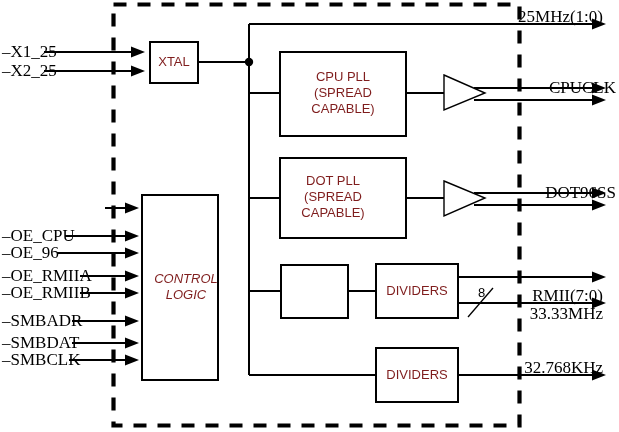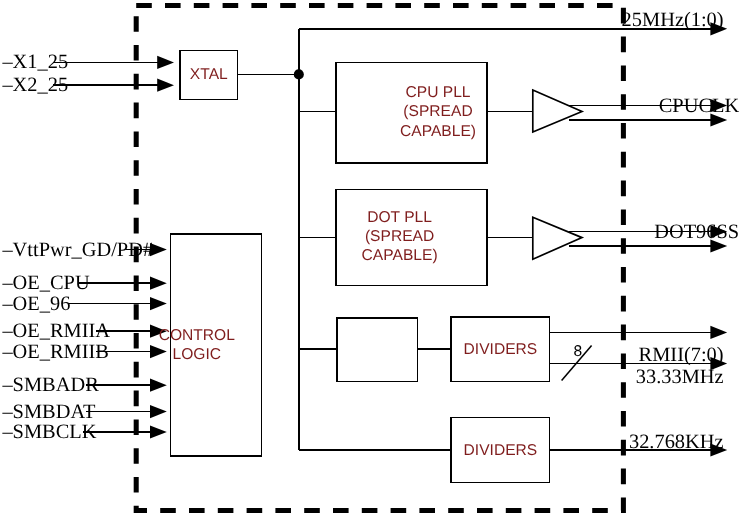--- a/index.html
+++ b/index.html
@@ -194,33 +194,32 @@
 
     <line class="wire" x1="249" y1="375" x2="376" y2="375"></line>
     <g>
       <line class="wire" x1="458" y1="375" x2="603" y2="375"></line>
       <polygon class="dot" points="592,369.5 606,375 592,380.5"></polygon>
     </g>
   </svg>
 
   <div class="lbl lbl-in" style="left:2px; top:44px;">–X1_25</div>
   <div class="lbl lbl-in" style="left:2px; top:63px;">–X2_25</div>
-  <div class="lbl lbl-in" style="left:2px; top:200px;">–VttPwr_GD/PD#</div>
   <div class="lbl lbl-in" style="left:2px; top:228px;">–OE_CPU</div>
   <div class="lbl lbl-in" style="left:2px; top:245px;">–OE_96</div>
   <div class="lbl lbl-in" style="left:2px; top:268px;">–OE_RMIIA</div>
   <div class="lbl lbl-in" style="left:2px; top:285px;">–OE_RMIIB</div>
   <div class="lbl lbl-in" style="left:2px; top:313px;">–SMBADR</div>
   <div class="lbl lbl-in" style="left:2px; top:335px;">–SMBDAT</div>
   <div class="lbl lbl-in" style="left:2px; top:352px;">–SMBCLK</div>
 
   <div class="blocklabel" style="left:150px; top:54px; width:48px;">XTAL</div>
-  <div class="blocklabel" style="left:130px; top:271px; width:68px;">CONTROL
+  <div class="blocklabel" style="left:152px; top:271px; width:68px;font-style:italic;">CONTROL
 LOGIC</div>
-  <div class="blocklabel" style="left:280px; top:69px; width:126px;padding-left:22px;">CPU PLL
+  <div class="blocklabel" style="left:280px; top:69px; width:126px;">CPU PLL
 (SPREAD
 CAPABLE)</div>
   <div class="blocklabel" style="left:280px; top:173px; width:106px;">DOT PLL
 (SPREAD
 CAPABLE)</div>
   <div class="blocklabel" style="left:376px; top:283px; width:82px;">DIVIDERS</div>
   <div class="blocklabel" style="left:376px; top:367px; width:82px;">DIVIDERS</div>
 
   <div class="lbl lbl-out" style="right:16px; top:9px;">25MHz(1:0)</div>
   <div class="lbl lbl-out" style="right:3px; top:80px;">CPUCLK</div>

